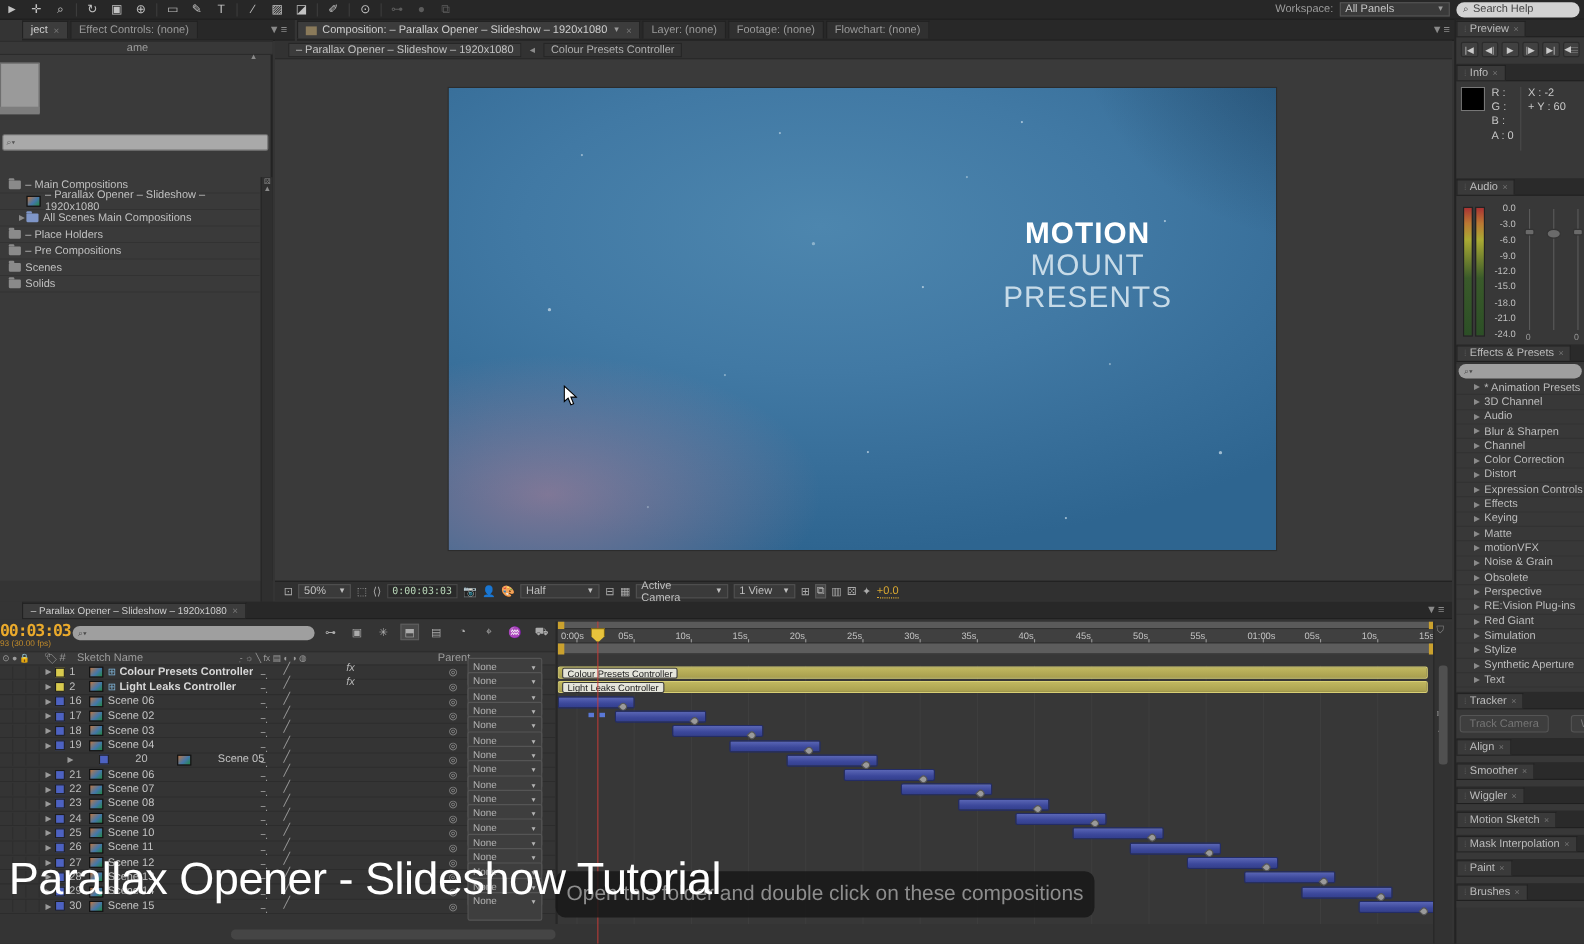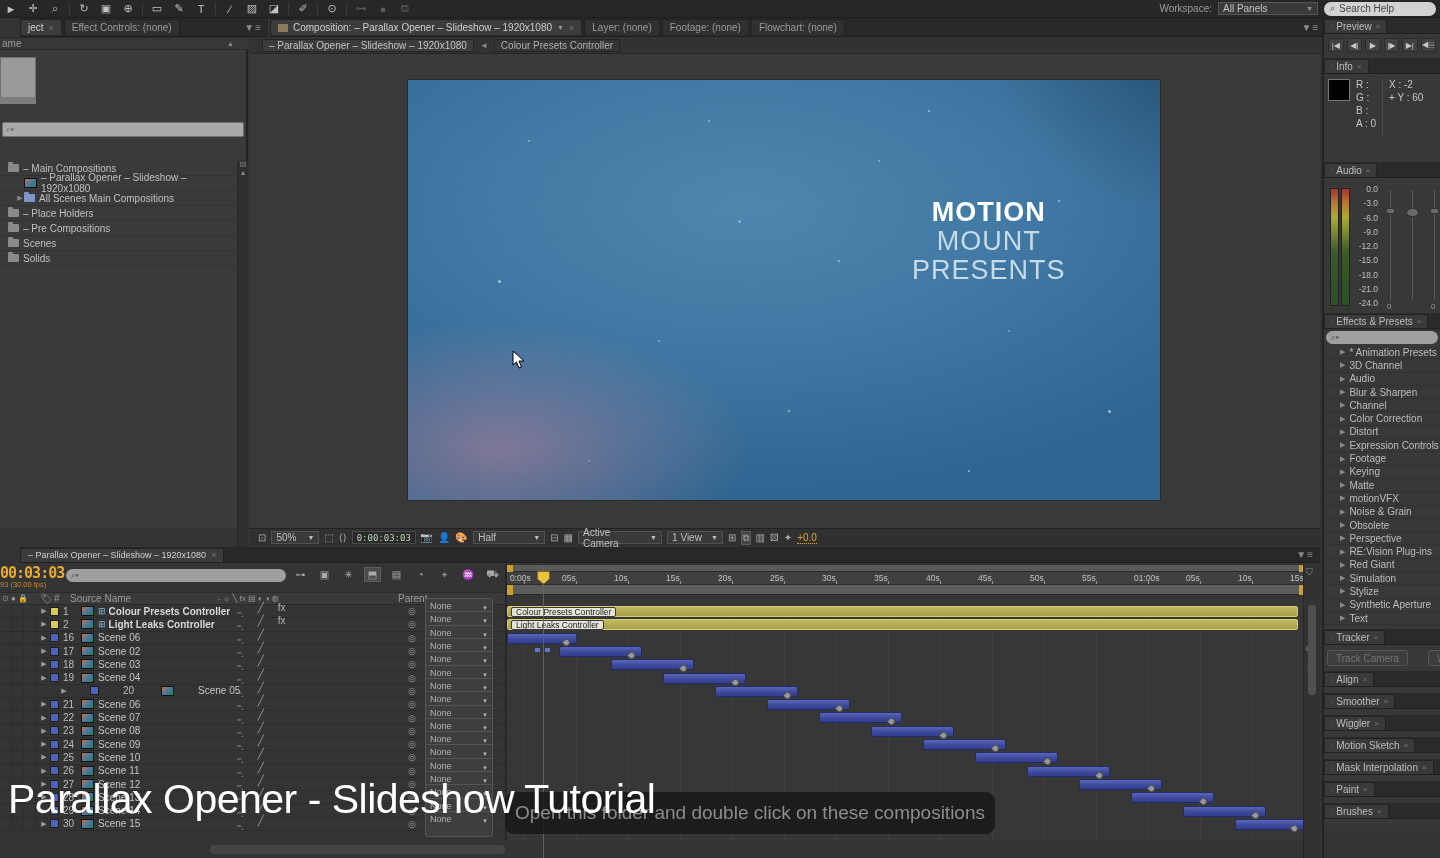--- a/index.html
+++ b/index.html
@@ -24,21 +24,21 @@
   .tab.active { background:#3c3c3c; color:#cfcfcf; }
   .tab .x { color:#777; font-size:9px; }
   .panelmenu { margin-left:auto; color:#8a8a8a; padding-right:6px; letter-spacing:1px; }
 
   
   #left-tabs { left:0; top:18px; width:248px; }
   #project-body { left:0; top:37px; width:248px; height:491px; background:#3a3a3a; border-right:2px solid #232323; }
   #thumb { left:0; top:20px; width:36px; height:46px; background:#9a9a9a; border:1px solid #6e6e6e; }
   #thumb-strip { left:0; top:60px; width:36px; height:7px; background:#7d7d7d; }
   #proj-search { left:2px; top:85px; width:242px; height:15px; background:#a9a9a9; border-radius:2px; border:1px solid #707070; display:flex; align-items:center; color:#555; padding:0 3px; }
-  #name-hdr { left:0; top:110px; width:248px; height:13px; background:#383838; border-top:1px solid #2b2b2b; border-bottom:1px solid #2b2b2b; color:#9c9c9c; display:flex; align-items:center; padding-left:2px; }
+  #name-hdr { left:0; top:110px; width:248px; height:13px; background:#383838; border-top:1px solid #2b2b2b; border-bottom:1px solid #2b2b2b; color:#9c9c9c; display:flex; align-items:center; padding-left:2px;flex-direction:column; }
   #proj-tree { left:0; top:124px; width:236px; }
   .prow { height:15px; display:flex; align-items:center; color:#c0c0c0; border-bottom:1px solid rgba(0,0,0,.12); }
   .prow .twirl { width:8px; color:#8a8a8a; font-size:7px; text-align:center; }
   .folder-ico { width:11px; height:8px; background:#8a8a8a; border-radius:1px; position:relative; margin-right:4px; flex:none; }
   .folder-ico:before { content:""; position:absolute; left:0; top:-2px; width:5px; height:2px; background:inherit; border-radius:1px 1px 0 0; }
   .folder-ico.blue { background:#7f96c8; }
   .comp-ico { width:13px; height:10px; background:linear-gradient(135deg,#b74,#47a 55%,#284); border:1px solid #111; margin-right:4px; flex:none; }
   #proj-scroll { left:237px; top:124px; width:11px; height:396px; background:#2f2f2f; border-left:1px solid #262626; color:#8a8a8a; font-size:7px; text-align:center; }
   #proj-bottom { left:0; top:528px; width:248px; height:18px; background:#333; border:1px solid #a87b28; display:flex; align-items:center; gap:6px; padding:0 5px; }
   #proj-bottom .sbtrack { flex:1; height:10px; background:#2a2a2a; border:1px solid #242424; }
@@ -111,21 +111,21 @@
   #tl-rows { position:absolute; left:0; top:58px; width:505px; }
   .lrow { height:13.3px; display:flex; align-items:center; border-bottom:1px solid rgba(0,0,0,.15); color:#c4c4c4; }
   .lrow .cells { display:flex; width:38px; flex:none; }
   .lrow .cell { width:12px; height:11px; border-right:1px solid #2e2e2e; }
   .lrow .twirl { width:12px; color:#9a9a9a; font-size:7px; text-align:center; flex:none; }
   .chip { width:9px; height:9px; border:1px solid #1e1e1e; margin-right:4px; flex:none; }
   .chip.yellow { background:#d8ca4e; } .chip.blue { background:#4d62c2; }
   .lnum { width:18px; text-align:left; flex:none; color:#bdbdbd; }
   .lname { white-space:nowrap; overflow:hidden; }
   .lrow .sw { position:absolute; left:237px; display:flex; gap:14px; color:#9a9a9a; }
-  .lrow .fx { color:#b5b5b5; }
+  .lrow .fx { font-style:italic; color:#b5b5b5;margin-left:37px; }
   .parent-dd { position:absolute; left:425px; width:68px; height:11px; background:#3e3e3e; border:1px solid #555; border-radius:2px; color:#b5b5b5; display:flex; align-items:flex-end; justify-content:space-between; padding:12px 4px; font-size:9px; }
   .pwhip { position:absolute; left:408px; color:#9a9a9a; font-size:9px; }
   
   #track { position:absolute; left:505px; top:18px; width:798px; height:275px; background:#373737; border-left:2px solid #272727; overflow:hidden; }
   #tk-scrollstrip { position:absolute; left:0; top:0; width:798px; height:7px; background:#5a5a5a; border-bottom:1px solid #2c2c2c; }
   .wa-cap { position:absolute; top:0; width:6px; height:7px; background:#caa12e; }
   #tk-ruler { position:absolute; left:0; top:7px; width:798px; height:13px; background:#404040; border-bottom:1px solid #2c2c2c; }
   .tick { position:absolute; top:1px; color:#c3c3c3; font-size:8.5px; }
   .tickline { position:absolute; bottom:0; width:1px; height:3px; background:#9a9a9a; }
   #tk-workarea { position:absolute; left:0; top:20px; width:798px; height:10px; background:#5d5d5d; border-bottom:1px solid #2a2a2a; }
@@ -471,21 +471,21 @@
           <div class="fxrow">
             <span class="tri">▶</span>
             <span>Distort</span>
           </div>
           <div class="fxrow">
             <span class="tri">▶</span>
             <span>Expression Controls</span>
           </div>
           <div class="fxrow">
             <span class="tri">▶</span>
-            <span>Footage</span>
+            <span>Effects</span>
           </div>
           <div class="fxrow">
             <span class="tri">▶</span>
             <span>Keying</span>
           </div>
           <div class="fxrow">
             <span class="tri">▶</span>
             <span>Matte</span>
           </div>
           <div class="fxrow">
@@ -642,21 +642,21 @@
           <div class="tlic">⌖</div>
           <div class="tlic">♒</div>
           <div class="tlic">⛟</div>
         </div>
     </div>
 
     <div id="tl-colhdr">
       <span style="width:40px;padding-left:2px;font-size:8px"><span>⊙</span> <span>●</span> <span>🔒</span></span>
       <span style="width:14px">🏷</span>
       <span style="width:16px">#</span>
-      <span style="width:148px">Source Name</span>
+      <span style="width:148px">Sketch Name</span>
       <span style="width:180px;font-size:8px">-̣ ☼ ╲ fx ▤ ◐ ◑ ◍</span>
       <span>Parent</span>
     </div>
 
     <div id="tl-rows">
         <div class="lrow" style="position: relative;">
           <div class="cells">
             <span class="cell"></span>
             <span class="cell"></span>
             <span class="cell"></span>

